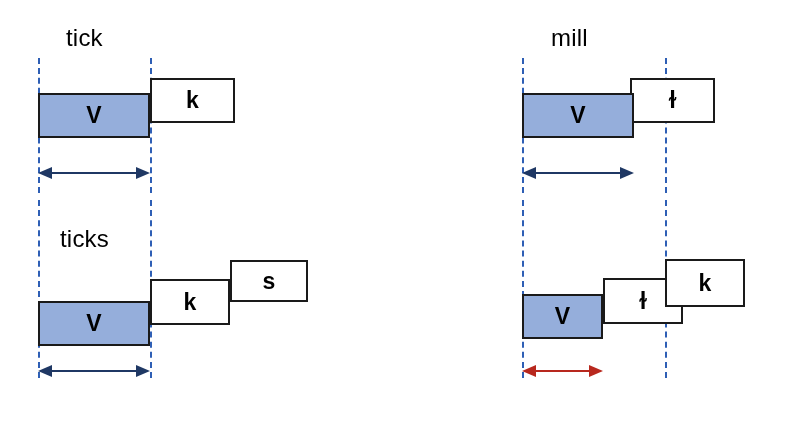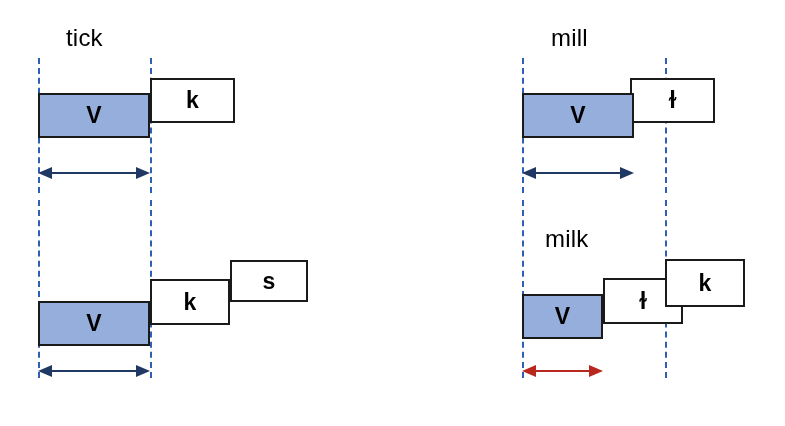--- a/index.html
+++ b/index.html
@@ -93,20 +93,21 @@
         <polygon points="112,8 98,2 98,14" fill="#1F3864"></polygon>
       </svg>
     </div>
   </div>
 
   <div class="panel" style="left:0; top:200px; width:392px; height:226px;">
 
     <div class="guide" style="left:38px; top:0px; height:178px;"></div>
     <div class="guide" style="left:150px; top:0px; height:178px;"></div>
 
+    <div class="word-label" style="left:60px; top:25px;">ticks</div>
 
     <div class="seg cons2" style="left:230px; top:60px; width:78px; height:42px;">s</div>
 
     <div class="seg cons" style="left:150px; top:79px; width:80px; height:46px;">k</div>
 
     <div class="seg vowel" style="left:38px; top:101px; width:112px; height:45px;">V</div>
 
     <div class="arrow" style="left:38px; top:163px; width:112px;">
       <svg width="112" height="16" viewBox="0 0 112 16">
         <line x1="5" y1="8" x2="107" y2="8" stroke="#1F3864" stroke-width="2"></line>
@@ -134,21 +135,20 @@
         <polygon points="112,8 98,2 98,14" fill="#1F3864"></polygon>
       </svg>
     </div>
   </div>
 
   <div class="panel" style="left:484px; top:200px; width:301px; height:226px;">
 
     <div class="guide" style="left:38px; top:0px; height:178px;"></div>
     <div class="guide" style="left:181px; top:0px; height:178px;"></div>
 
-    <div class="word-label" style="left:61px; top:25px;">milk</div>
 
     <div class="seg cons2" style="left:181px; top:59px; width:80px; height:48px;">k</div>
 
     <div class="seg cons" style="left:119px; top:78px; width:80px; height:46px;">ɫ</div>
 
     <div class="seg vowel" style="left:38px; top:94px; width:81px; height:45px;">V</div>
 
     <div class="arrow" style="left:38px; top:163px; width:81px;">
       <svg width="81" height="16" viewBox="0 0 81 16">
         <line x1="5" y1="8" x2="76" y2="8" stroke="#B8281E" stroke-width="2"></line>

